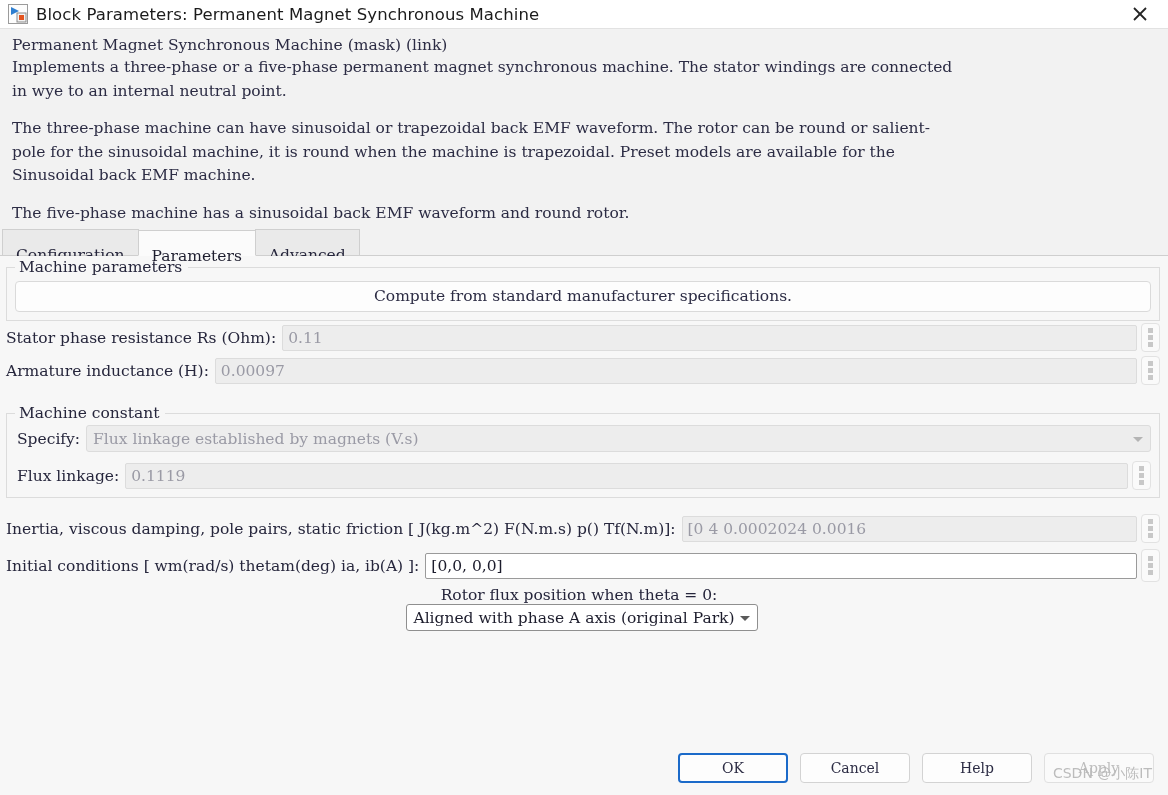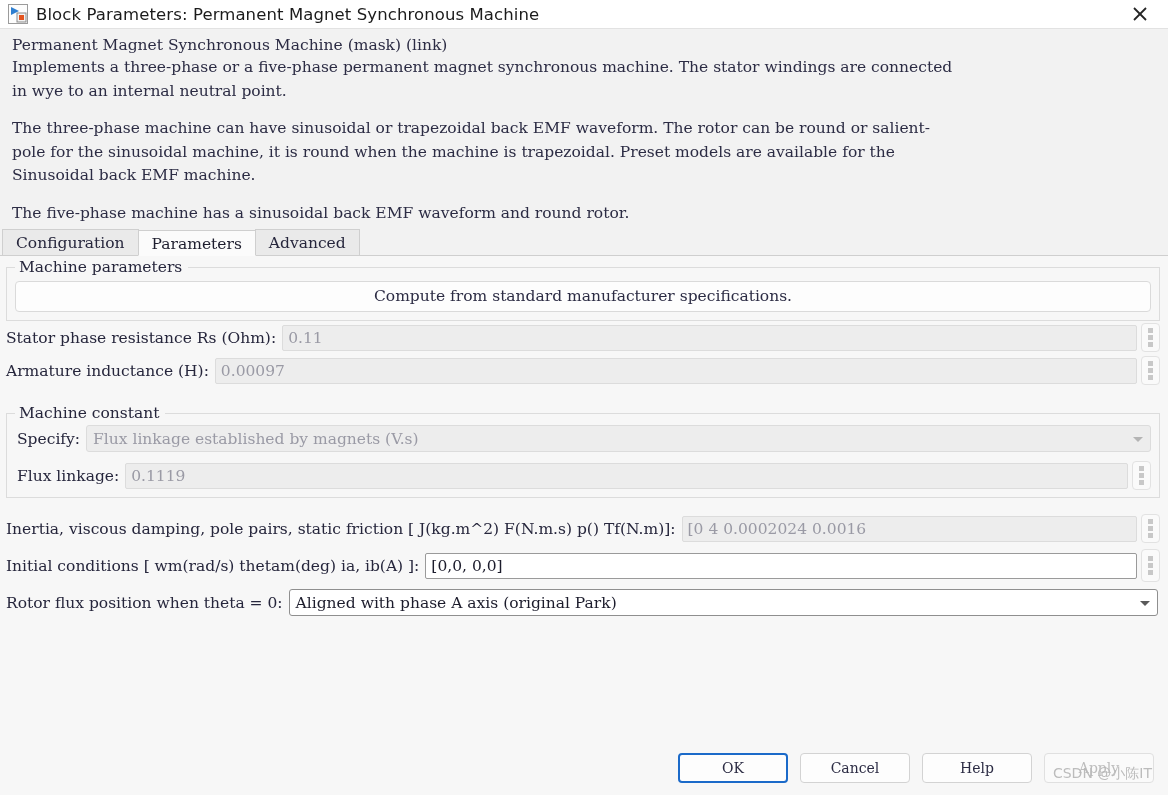--- a/index.html
+++ b/index.html
@@ -91,21 +91,21 @@
     display: flex;
     align-items: flex-end;
     background: #f2f2f2;
     border-bottom: 1px solid #cfcfcf;
     padding-left: 2px;
     box-sizing: border-box;
   }
   .tab {
     height: 26px;
     line-height: 26px;
-    padding: 0 13px;
+    padding: 12px 13px;
     font-size: 15.5px;
     color: #26263c;
     border: 1px solid #cfcfcf;
     border-bottom: none;
     background: #eaeaea;
     margin-right: -1px;
     box-sizing: border-box;
     white-space: nowrap;
   }
   .tab.active {
@@ -432,21 +432,21 @@
       <span class="fieldwrap">
         <span class="field enabled">[0,0, 0,0]</span>
         <span class="dots tall">
             <i></i>
             <i></i>
             <i></i>
           </span>
       </span>
     </div>
 
-    <div class="row" style="margin-top:4px;margin-right:10px;">
+    <div class="row" style="margin-top:4px;margin-right:10px;flex-direction:column;">
       <span class="lbl">Rotor flux position when theta = 0:</span>
       <span class="fieldwrap">
         <span class="combo enabled">
           <span>Aligned with phase A axis (original Park)</span>
           <span class="arrow"></span>
         </span>
       </span>
     </div>
 
   </div>

